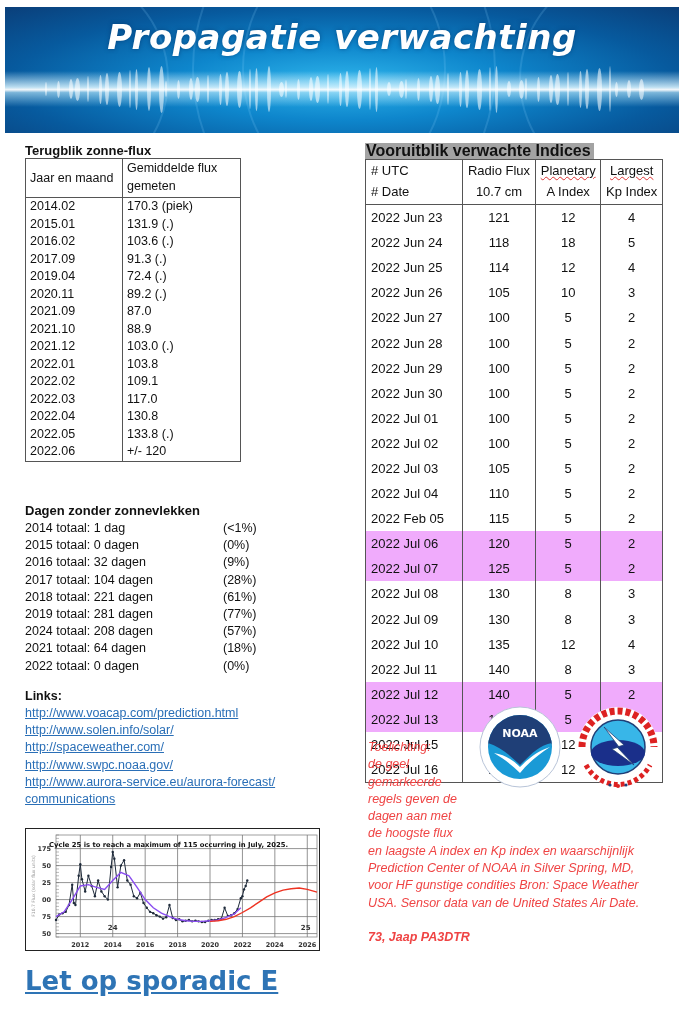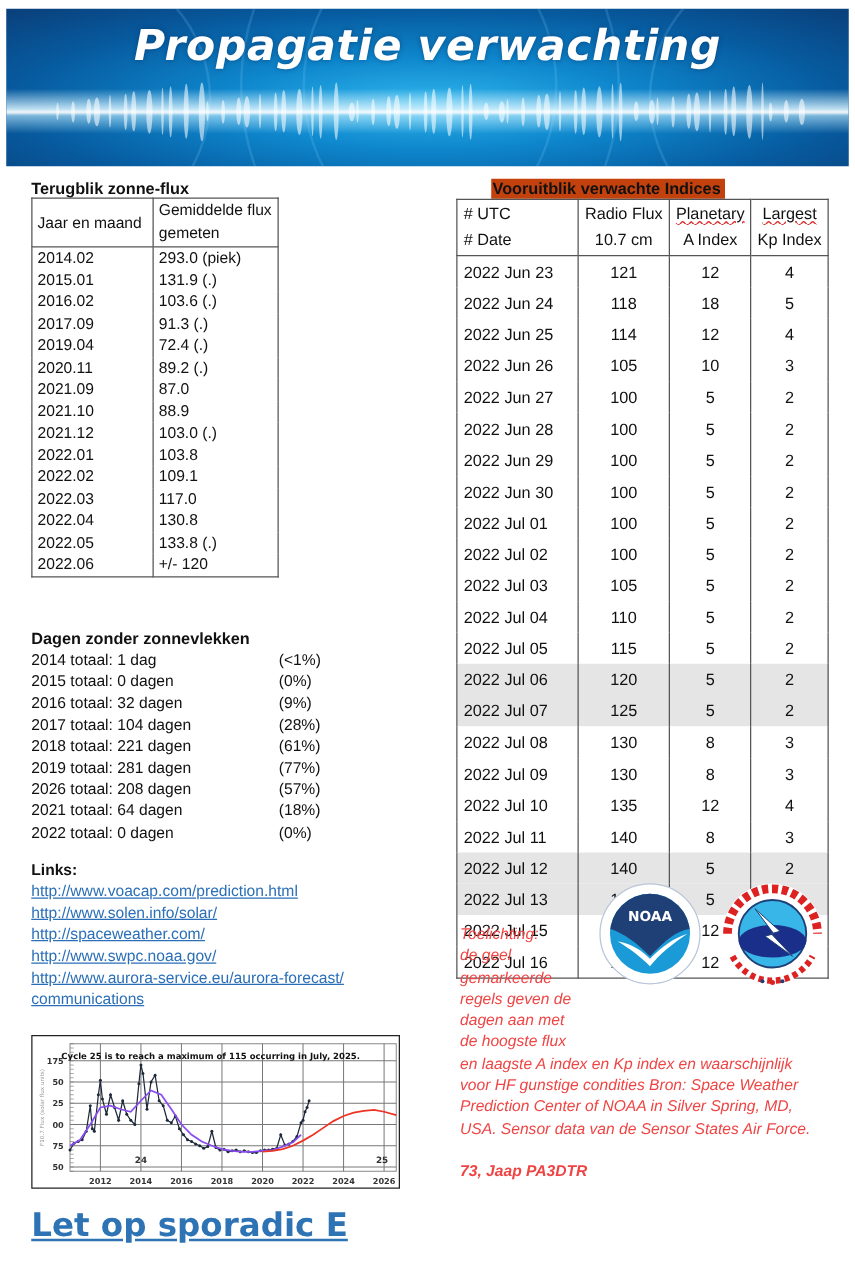--- a/index.html
+++ b/index.html
@@ -14,21 +14,21 @@
   .banner .spikes { position: absolute; left: 40px; right: 40px; top: 58px; height: 48px; }
   .banner .spike { position: absolute; top: 0; width: 4px; height: 48px; border-radius: 50%;
                    background: rgba(255,255,255,0.55); }
   .banner-title { position: absolute; left: 0; right: 0; top: 10px; text-align: center;
                   color: #ffffff; font-size: 34px; font-style: italic; font-weight: bold;
                   font-family: "DejaVu Sans", sans-serif; letter-spacing: 0.5px;
                   text-shadow: 0 0 4px rgba(0,40,90,0.5); }
 
   .sect-title { position: absolute; font-weight: bold; font-size: 13px; }
   table { border-collapse: collapse; }
-  .flux-table { position: absolute; left: 25px; top: 158px; width: 198px; font-size: 12.5px; padding-left: 32px; }
+  .flux-table { position: absolute; left: 25px; top: 158px; width: 216px; font-size: 12.5px; padding-left: 32px; }
   .flux-table td { border-left: 1px solid #555; border-right: 1px solid #555; padding: 0 4px; height: 17.5px; line-height: 17px; vertical-align: top; }
   .flux-table tr.head td { border: 1px solid #555; height: 38px; line-height: 18px; }
   .flux-table tr.head td:first-child { vertical-align: middle; }
   .flux-table tr:last-child td { border-bottom: 1px solid #555; }
   .flux-table td.c1 { width: 88px; }
 
   .spotless { position: absolute; left: 25px; top: 520px; width: 260px; font-size: 12.5px; }
   .spotless .row { height: 17.2px; line-height: 17px; position: relative; }
   .spotless .pct { position: absolute; left: 198px; top: 0; }
 
@@ -36,28 +36,28 @@
   .links .lbl { font-weight: bold; height: 17px; line-height: 17px; }
   .links a { display: block; color: #2a6fb7; text-decoration: underline; height: 17.2px; line-height: 17px; }
 
   .chart { position: absolute; left: 25px; top: 828px; width: 293px; height: 121px; border: 1.5px solid #222; background: #fff; }
   .chart svg { display: block; }
 
   .sporadic { position: absolute; left: 25px; top: 966px; font-size: 26px; font-weight: bold;
               color: #2e74b5; text-decoration: underline; font-family: "DejaVu Sans", sans-serif; }
 
   .ind-title { position: absolute; left: 365px; top: 143px; height: 16px; line-height: 16px; padding: 0 3px 0 1px;
-               background: #c2410c; font-weight: bold; font-size: 13px; margin-left: 28px; }
+               background: #a3a3a3; font-weight: bold; font-size: 16px; }
   .ind-table { position: absolute; left: 365px; top: 159px; width: 298px; font-size: 13px; }
   .ind-table td { border-left: 1px solid #555; border-right: 1px solid #555; height: 25.1px; line-height: 25px; padding: 0 3px; text-align: center; }
   .ind-table td.date { text-align: left; padding-left: 5px; width: 88px; }
   .ind-table tr.head td { border: 1px solid #555; height: 44px; line-height: 21px; vertical-align: top; }
   .ind-table tr.head td.date { padding-left: 5px; }
   .ind-table tr:last-child td { border-bottom: 1px solid #555; }
-  .ind-table tr.hl td { background: #e5e5e5; }
+  .ind-table tr.hl td { background: #f0abfc; }
   .squig { text-decoration: underline wavy #d33; text-decoration-thickness: 1px; }
 
   .note { position: absolute; left: 368px; top: 739px; width: 305px; font-size: 12.5px; font-style: italic; line-height: 17.3px; color: #ef4444; }
   .note .short { width: 110px; }
   .note .sig { font-weight: bold; margin-top: 17px; }
   .logos { position: absolute; left: 478px; top: 703px; width: 190px; height: 90px; }
 </style>
 </head>
 <body>
 
@@ -134,21 +134,21 @@
 
 <div class="sect-title" style="left:25px; top:143px;">Terugblik zonne-flux</div>
 <table class="flux-table">
   <tbody id="flux-body">
     <tr class="head">
       <td class="c1">Jaar en maand</td>
       <td>Gemiddelde flux gemeten</td>
     </tr>
   <tr>
         <td class="c1">2014.02</td>
-        <td>293.0 (piek)</td>
+        <td>170.3 (piek)</td>
       </tr>
       <tr>
         <td class="c1">2015.01</td>
         <td>131.9 (.)</td>
       </tr>
       <tr>
         <td class="c1">2016.02</td>
         <td>103.6 (.)</td>
       </tr>
       <tr>
@@ -203,21 +203,21 @@
 </table>
 
 <div class="sect-title" style="left:25px; top:503px;">Dagen zonder zonnevlekken</div>
 <div class="spotless" id="spotless">
     <div class="row"><span>2014 totaal: 1 dag</span><span class="pct">(&lt;1%)</span></div>
     <div class="row"><span>2015 totaal: 0 dagen</span><span class="pct">(0%)</span></div>
     <div class="row"><span>2016 totaal: 32 dagen</span><span class="pct">(9%)</span></div>
     <div class="row"><span>2017 totaal: 104 dagen</span><span class="pct">(28%)</span></div>
     <div class="row"><span>2018 totaal: 221 dagen</span><span class="pct">(61%)</span></div>
     <div class="row"><span>2019 totaal: 281 dagen</span><span class="pct">(77%)</span></div>
-    <div class="row"><span>2026 totaal: 208 dagen</span><span class="pct">(57%)</span></div>
+    <div class="row"><span>2024 totaal: 208 dagen</span><span class="pct">(57%)</span></div>
     <div class="row"><span>2021 totaal: 64 dagen</span><span class="pct">(18%)</span></div>
     <div class="row"><span>2022 totaal: 0 dagen</span><span class="pct">(0%)</span></div>
   </div>
 
 <div class="links">
   <div class="lbl">Links:</div>
   <div id="link-list">
       <a>http://www.voacap.com/prediction.html</a>
       <a>http://www.solen.info/solar/</a>
       <a>http://spaceweather.com/</a>
@@ -453,21 +453,21 @@
         <td>5</td>
         <td>2</td>
       </tr>
       <tr>
         <td class="date">2022 Jul 04</td>
         <td>110</td>
         <td>5</td>
         <td>2</td>
       </tr>
       <tr>
-        <td class="date">2022 Jul 05</td>
+        <td class="date">2022 Feb 05</td>
         <td>115</td>
         <td>5</td>
         <td>2</td>
       </tr>
       <tr class="hl">
         <td class="date">2022 Jul 06</td>
         <td>120</td>
         <td>5</td>
         <td>2</td>
       </tr>
@@ -532,23 +532,23 @@
   <div class="short" id="note-short">
       <div>Toelichting:</div>
       <div>de geel</div>
       <div>gemarkeerde</div>
       <div>regels geven de</div>
       <div>dagen aan met</div>
       <div>de hoogste flux</div>
     </div>
   <div id="note-long">
       <div>en laagste A index en Kp index en waarschijnlijk</div>
+      <div>Prediction Center of NOAA in Silver Spring, MD,</div>
       <div>voor HF gunstige condities Bron: Space Weather</div>
-      <div>Prediction Center of NOAA in Silver Spring, MD,</div>
-      <div>USA. Sensor data van de Sensor States Air Force.</div>
+      <div>USA. Sensor data van de United States Air Date.</div>
     </div>
   <div class="sig">73, Jaap PA3DTR</div>
 </div>
 
 <div class="logos">
   <svg width="190" height="90" viewBox="0 0 190 90">
     <g>
       <circle cx="42" cy="44" r="40" fill="#ffffff" stroke="#b8c4d8" stroke-width="1"></circle>
       <circle cx="42" cy="44" r="32" fill="#1a9ad6"></circle>
       <path d="M10 44 A32 32 0 0 1 74 44 L74 40 C62 42 54 50 42 62 C32 52 22 44 10 40 Z" fill="#1f3f77"></path>

